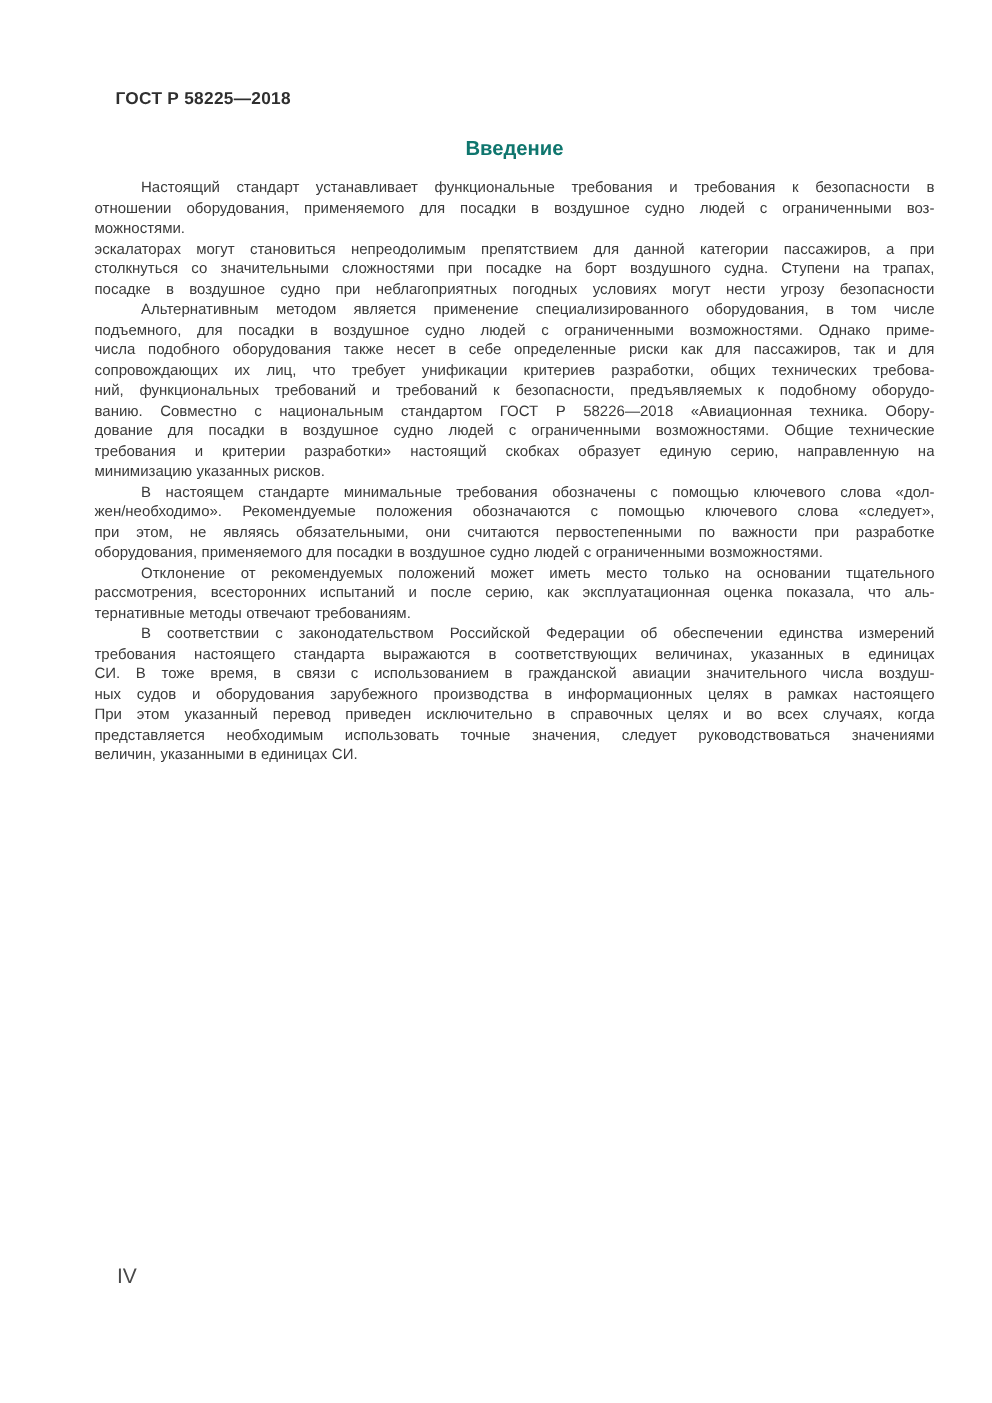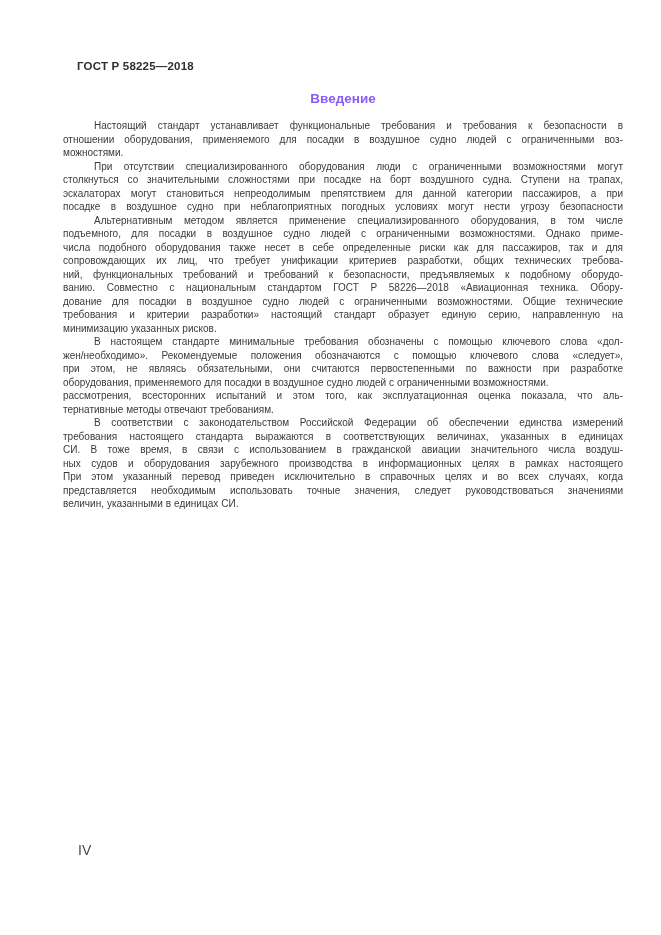--- a/index.html
+++ b/index.html
@@ -29,21 +29,21 @@
     letter-spacing: 0.2px;
   }
   .doc-title {
     position: absolute;
     left: 63px;
     top: 91px;
     width: 560px;
     text-align: center;
     font-size: 13.5px;
     font-weight: bold;
-    color: #8b5cf6;
+    color: #0f766e;
   }
   .document-body {
     position: absolute;
     left: 63px;
     top: 119px;
     width: 560px;
     color: #3a3a3a;
   }
   .para {
     margin: 0;
@@ -80,44 +80,44 @@
 
   <div class="doc-title">Введение</div>
 
   <div class="document-body">
       <div class="para">
         <div class="line first">Настоящий стандарт устанавливает функциональные требования и требования к безопасности в</div>
         <div class="line">отношении оборудования, применяемого для посадки в воздушное судно людей с ограниченными воз-</div>
         <div class="line last">можностями.</div>
       </div>
       <div class="para">
-        <div class="line first">При отсутствии специализированного оборудования люди с ограниченными возможностями могут</div>
+        <div class="line">эскалаторах могут становиться непреодолимым препятствием для данной категории пассажиров, а при</div>
         <div class="line">столкнуться со значительными сложностями при посадке на борт воздушного судна. Ступени на трапах,</div>
-        <div class="line">эскалаторах могут становиться непреодолимым препятствием для данной категории пассажиров, а при</div>
         <div class="line">посадке в воздушное судно при неблагоприятных погодных условиях могут нести угрозу безопасности</div>
       </div>
       <div class="para">
         <div class="line first">Альтернативным методом является применение специализированного оборудования, в том числе</div>
         <div class="line">подъемного, для посадки в воздушное судно людей с ограниченными возможностями. Однако приме-</div>
         <div class="line">числа подобного оборудования также несет в себе определенные риски как для пассажиров, так и для</div>
         <div class="line">сопровождающих их лиц, что требует унификации критериев разработки, общих технических требова-</div>
         <div class="line">ний, функциональных требований и требований к безопасности, предъявляемых к подобному оборудо-</div>
         <div class="line">ванию. Совместно с национальным стандартом ГОСТ Р 58226—2018 «Авиационная техника. Обору-</div>
         <div class="line">дование для посадки в воздушное судно людей с ограниченными возможностями. Общие технические</div>
-        <div class="line">требования и критерии разработки» настоящий стандарт образует единую серию, направленную на</div>
+        <div class="line">требования и критерии разработки» настоящий скобках образует единую серию, направленную на</div>
         <div class="line last">минимизацию указанных рисков.</div>
       </div>
       <div class="para">
         <div class="line first">В настоящем стандарте минимальные требования обозначены с помощью ключевого слова «дол-</div>
         <div class="line">жен/необходимо». Рекомендуемые положения обозначаются с помощью ключевого слова «следует»,</div>
         <div class="line">при этом, не являясь обязательными, они считаются первостепенными по важности при разработке</div>
         <div class="line last">оборудования, применяемого для посадки в воздушное судно людей с ограниченными возможностями.</div>
       </div>
       <div class="para">
-        <div class="line">рассмотрения, всесторонних испытаний и этом того, как эксплуатационная оценка показала, что аль-</div>
+        <div class="line first">Отклонение от рекомендуемых положений может иметь место только на основании тщательного</div>
+        <div class="line">рассмотрения, всесторонних испытаний и после серию, как эксплуатационная оценка показала, что аль-</div>
         <div class="line last">тернативные методы отвечают требованиям.</div>
       </div>
       <div class="para">
         <div class="line first">В соответствии с законодательством Российской Федерации об обеспечении единства измерений</div>
         <div class="line">требования настоящего стандарта выражаются в соответствующих величинах, указанных в единицах</div>
         <div class="line">СИ. В тоже время, в связи с использованием в гражданской авиации значительного числа воздуш-</div>
         <div class="line">ных судов и оборудования зарубежного производства в информационных целях в рамках настоящего</div>
         <div class="line">При этом указанный перевод приведен исключительно в справочных целях и во всех случаях, когда</div>
         <div class="line">представляется необходимым использовать точные значения, следует руководствоваться значениями</div>
         <div class="line last">величин, указанными в единицах СИ.</div>

